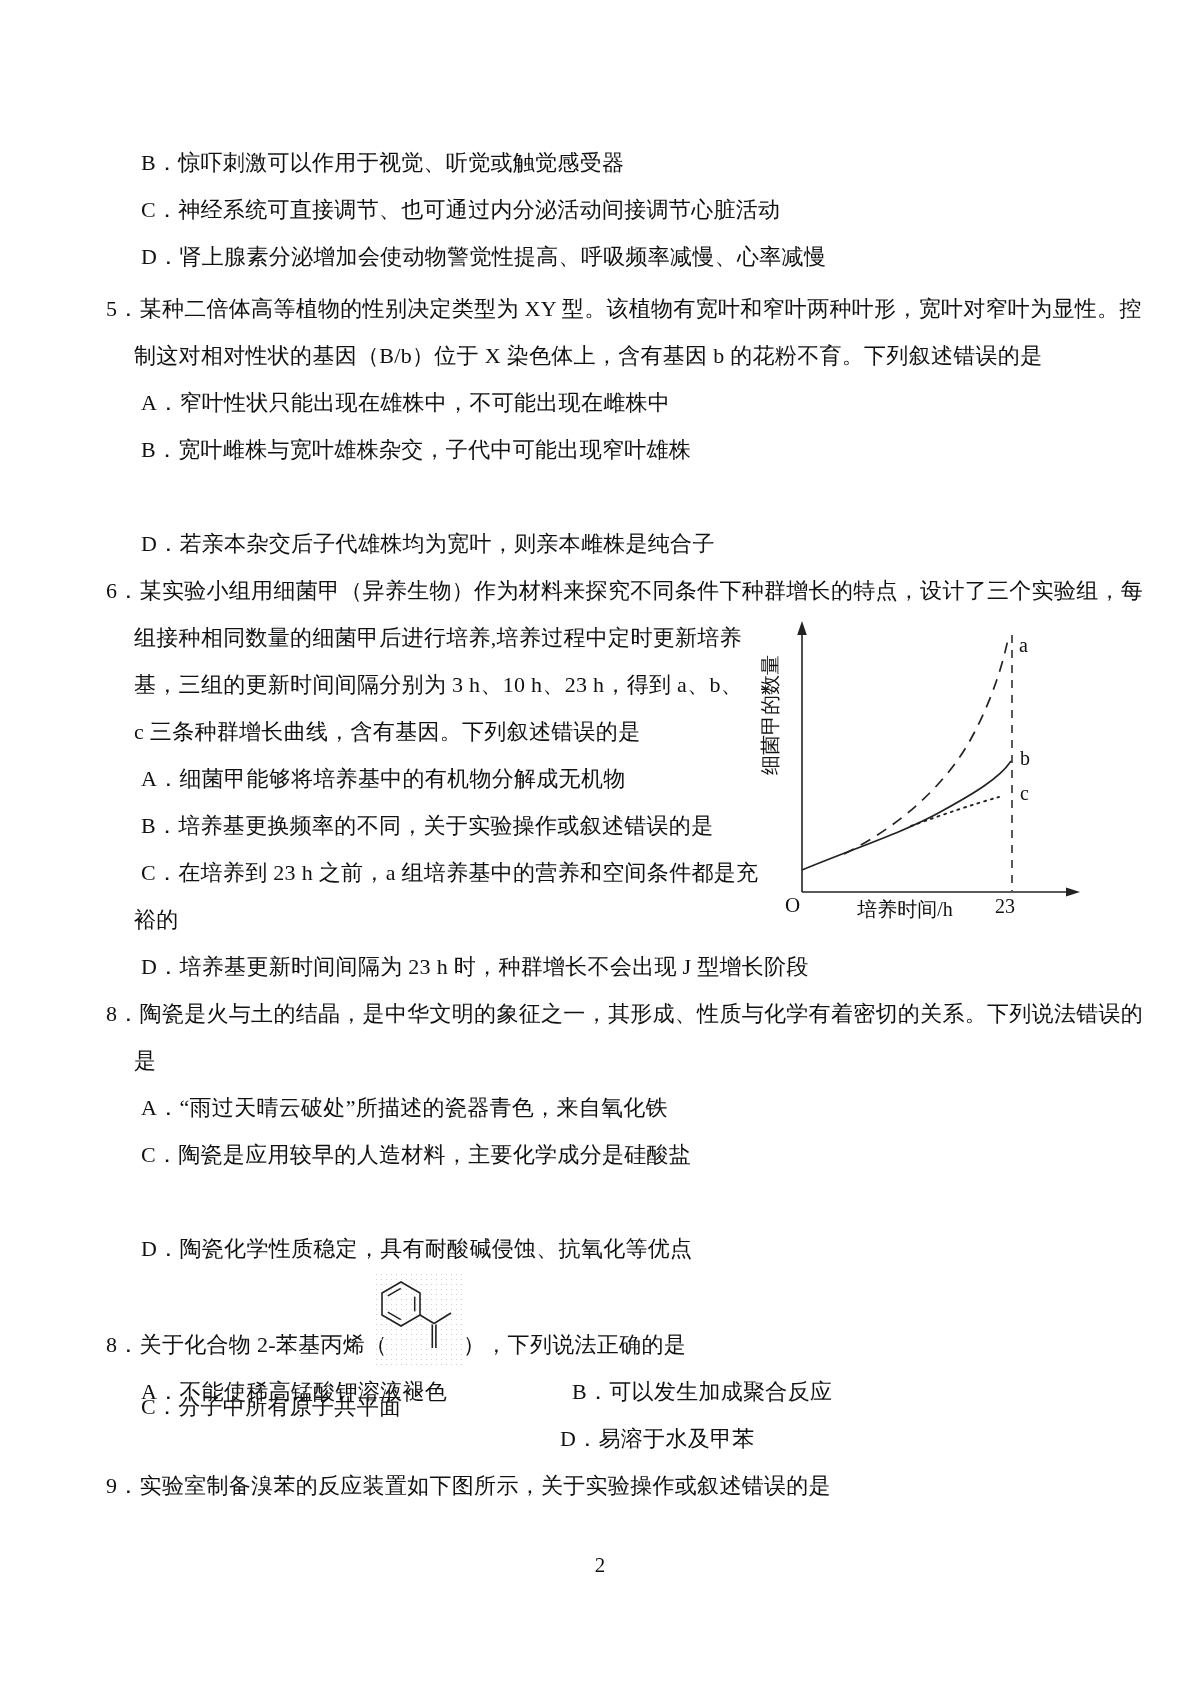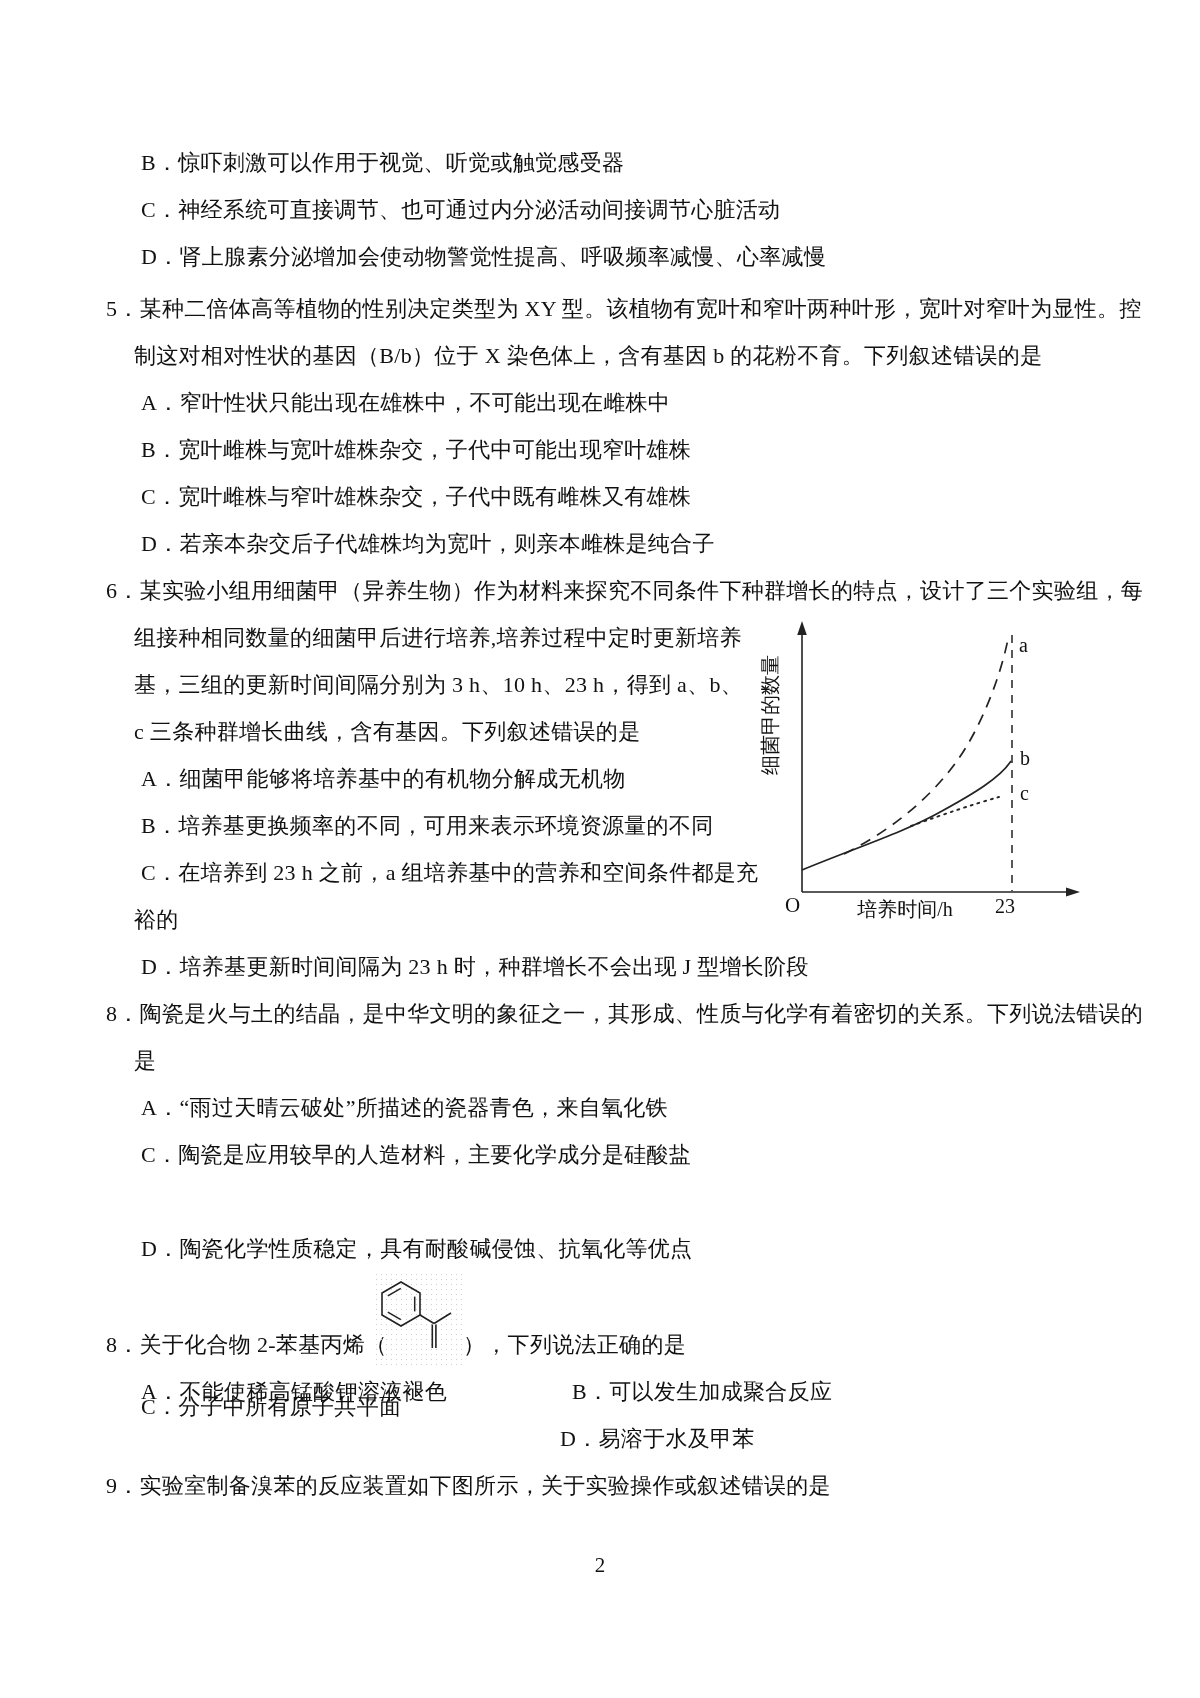--- a/index.html
+++ b/index.html
@@ -33,29 +33,28 @@
 <div class="page">
 
   <div class="line" style="left:141px;top:148px">B．惊吓刺激可以作用于视觉、听觉或触觉感受器</div>
   <div class="line" style="left:141px;top:195px">C．神经系统可直接调节、也可通过内分泌活动间接调节心脏活动</div>
   <div class="line" style="left:141px;top:242px">D．肾上腺素分泌增加会使动物警觉性提高、呼吸频率减慢、心率减慢</div>
 
   <div class="line" style="left:106px;top:294px">5．某种二倍体高等植物的性别决定类型为 XY 型。该植物有宽叶和窄叶两种叶形，宽叶对窄叶为显性。控</div>
   <div class="line" style="left:134px;top:341px">制这对相对性状的基因（B/b）位于 X 染色体上，含有基因 b 的花粉不育。下列叙述错误的是</div>
   <div class="line" style="left:141px;top:388px">A．窄叶性状只能出现在雄株中，不可能出现在雌株中</div>
   <div class="line" style="left:141px;top:435px">B．宽叶雌株与宽叶雄株杂交，子代中可能出现窄叶雄株</div>
-  <div class="line" style="left:141px;top:482px">C．宽叶雌株与窄叶雄株杂交，子代中既有雌株又有雄株</div>
   <div class="line" style="left:141px;top:529px">D．若亲本杂交后子代雄株均为宽叶，则亲本雌株是纯合子</div>
 
   <div class="line" style="left:106px;top:576px">6．某实验小组用细菌甲（异养生物）作为材料来探究不同条件下种群增长的特点，设计了三个实验组，每</div>
   <div class="line" style="left:134px;top:623px">组接种相同数量的细菌甲后进行培养,培养过程中定时更新培养</div>
   <div class="line" style="left:134px;top:670px">基，三组的更新时间间隔分别为 3 h、10 h、23 h，得到 a、b、</div>
   <div class="line" style="left:134px;top:717px">c 三条种群增长曲线，含有基因。下列叙述错误的是</div>
   <div class="line" style="left:141px;top:764px">A．细菌甲能够将培养基中的有机物分解成无机物</div>
-  <div class="line" style="left:141px;top:811px">B．培养基更换频率的不同，可用来表示环境资源量的不同</div>
+  <div class="line" style="left:141px;top:811px">B．培养基更换频率的不同，关于实验操作或叙述错误的是</div>
   <div class="line" style="left:141px;top:858px">C．在培养到 23 h 之前，a 组培养基中的营养和空间条件都是充</div>
   <div class="line" style="left:134px;top:905px">裕的</div>
   <div class="line" style="left:141px;top:952px">D．培养基更新时间间隔为 23 h 时，种群增长不会出现 J 型增长阶段</div>
 
   <div class="figure">
     <svg viewBox="0 0 360 345">
 
       <line x1="72" y1="56" x2="72" y2="317" stroke="#222" stroke-width="1.6"></line>
       <line x1="72" y1="317" x2="340" y2="317" stroke="#222" stroke-width="1.6"></line>
       <polygon points="72,46 67.2,60 76.8,60" fill="#222"></polygon>

